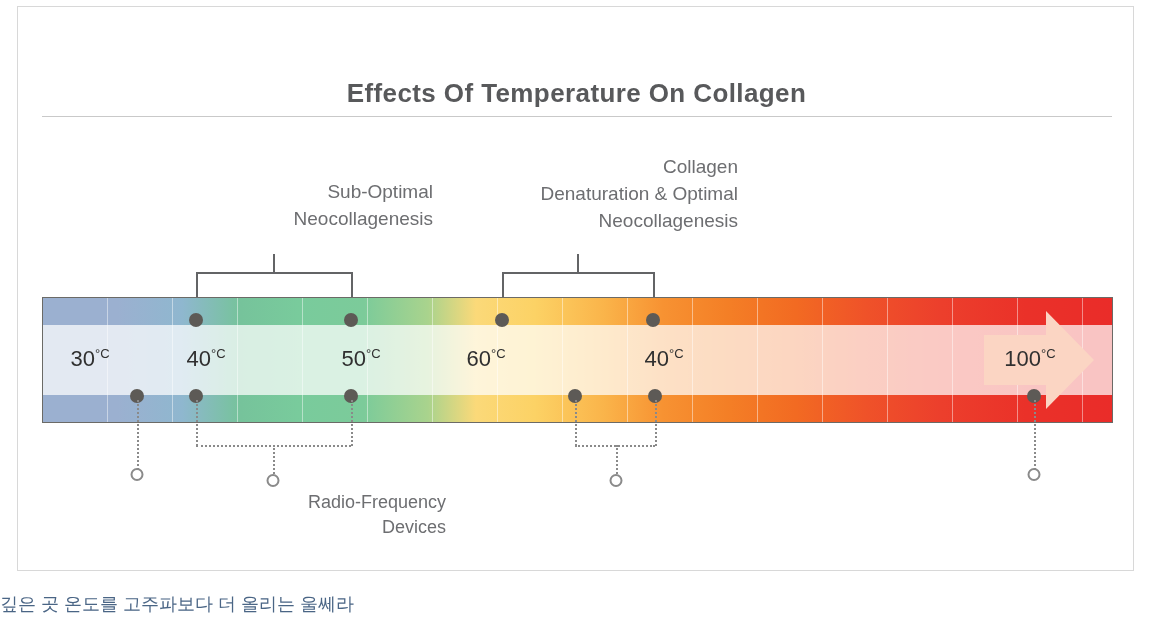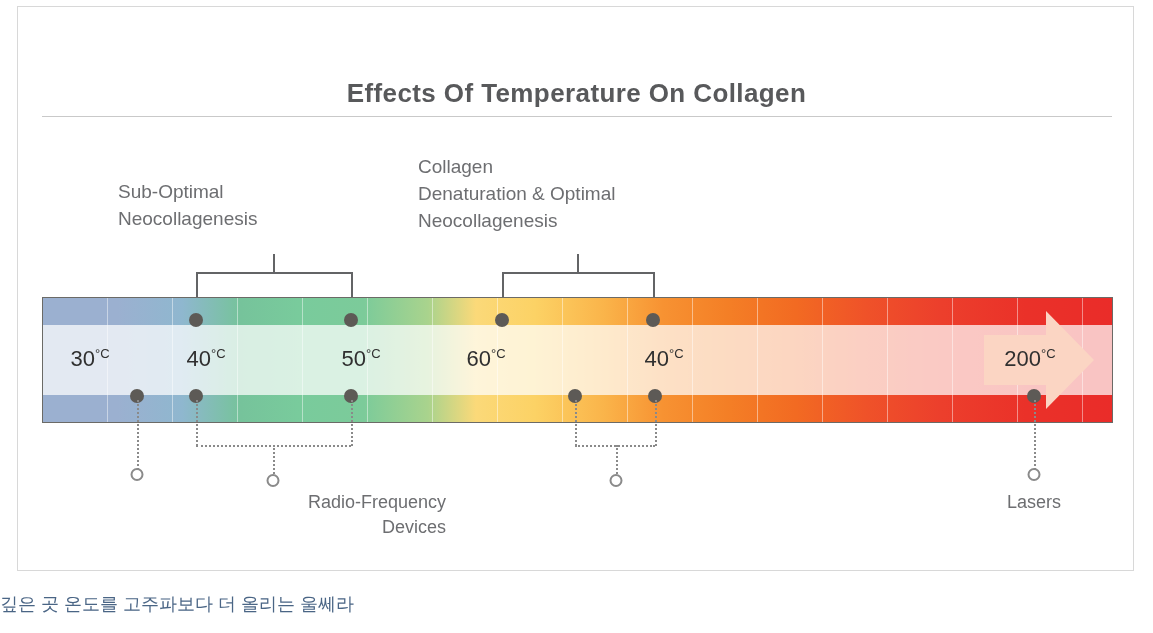--- a/index.html
+++ b/index.html
@@ -29,21 +29,21 @@
     margin-top:28px;
   }
   #title-rule{
     position:absolute;left:42px;top:116px;width:1070px;height:1px;
     background:#c9c9c9;
   }
 
   
   .group-label{
     position:absolute;
-    text-align:left;
+    text-align:right;
     color:#6d6e71;
     font-size:19px;
     line-height:27px;
     white-space:pre-line;
   }
   #grp0-label{ left:118px; top:178px; width:315px; }
   #grp1-label{ left:418px; top:153px; width:320px; }
 
   .bracket{ position:absolute; }
   .bracket .barline{
@@ -218,21 +218,21 @@
   <div class="temp-label" style="left:353px;">
     <span>50</span><sup>°C</sup>
   </div>
   <div class="temp-label" style="left:478px;">
     <span>60</span><sup>°C</sup>
   </div>
   <div class="temp-label" style="left:656px;">
     <span>40</span><sup>°C</sup>
   </div>
   <div class="temp-label" style="left:1022px;">
-    <span>200</span><sup>°C</sup>
+    <span>100</span><sup>°C</sup>
   </div>
 
   <div class="marker" style="left:196px;top:320px;"></div>
   <div class="marker" style="left:351px;top:320px;"></div>
   <div class="marker" style="left:502px;top:320px;"></div>
   <div class="marker" style="left:653px;top:320px;"></div>
 
   <div class="marker" style="left:137px;top:396px;"></div>
   <div class="marker" style="left:196px;top:396px;"></div>
   <div class="marker" style="left:351px;top:396px;"></div>
@@ -252,17 +252,16 @@
 Devices</div>
 
   <div class="dot-v" style="left:575px;top:400px;height:46px;"></div>
   <div class="dot-v" style="left:655px;top:400px;height:46px;"></div>
   <div class="dot-h" style="left:575px;top:445px;width:80px;"></div>
   <div class="dot-v" style="left:616px;top:445px;height:32px;"></div>
   <div class="dot-circle" style="left:616px;top:474px;"></div>
 
   <div class="dot-v" style="left:1034px;top:400px;height:70px;"></div>
   <div class="dot-circle" style="left:1034px;top:468px;"></div>
-  <div class="callout-label" style="left:1034px;top:490px;width:180px;">Lasers</div>
 
   <div id="caption">깊은 곳 온도를 고주파보다 더 올리는 울쎄라</div>
 
 </div>
 
 </body></html>

